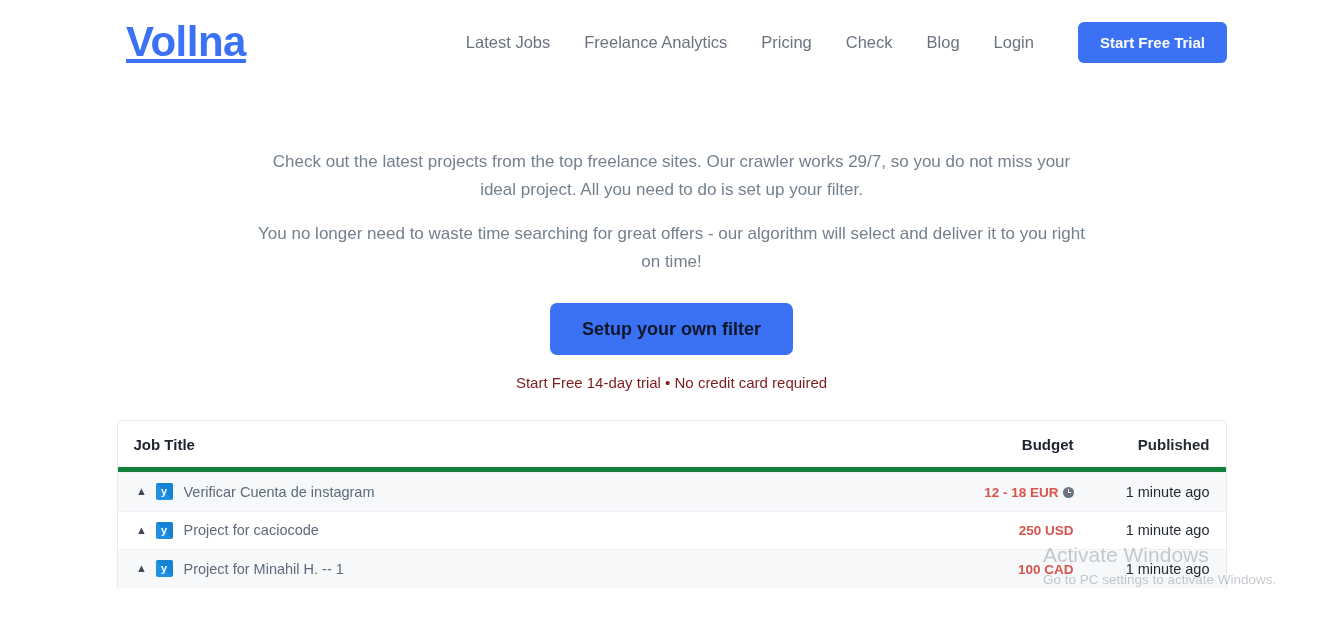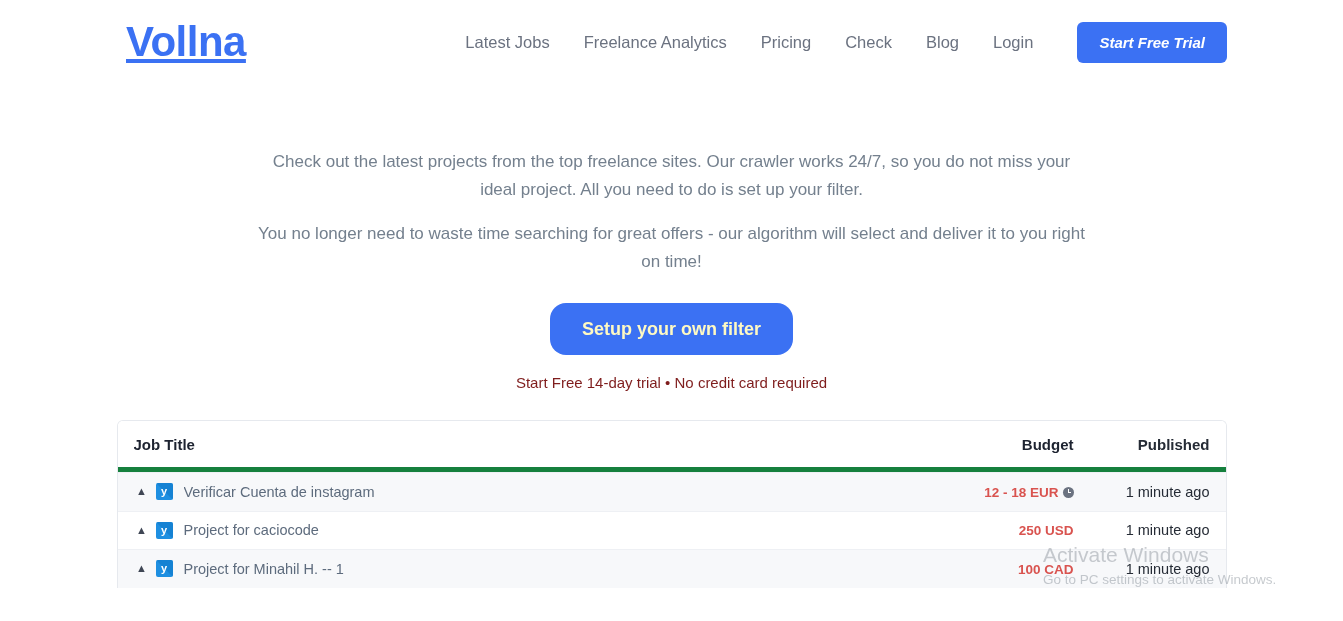--- a/index.html
+++ b/index.html
@@ -62,21 +62,20 @@
     background: #3b71f3;
     color: #ffffff;
     font-size: 15px;
     font-weight: 700;
     border: none;
     border-radius: 6px;
     padding: 13px 22px;
     cursor: pointer;
     white-space: nowrap;
     line-height: 1;
-    font-style: italic;
   }
 
   
   .hero {
     text-align: center;
     padding-top: 39px;
   }
 
   .hero-title {
     font-size: 38px;
@@ -101,25 +100,25 @@
     font-size: 17px;
     line-height: 1.65;
     color: #74808e;
     font-weight: 400;
   }
 
   .btn-filter {
     display: inline-block;
     margin-top: 27px;
     background: #3b71f3;
-    color: #fef9c3;
+    color: #0f172a;
     font-size: 18px;
     font-weight: 700;
     border: none;
-    border-radius: 16px;
+    border-radius: 7px;
     padding: 17px 32px;
     cursor: pointer;
     line-height: 1;
   }
 
   .trial-note {
     margin-top: 19px;
     font-size: 15px;
     color: #7f1d1d;
   }
@@ -301,21 +300,21 @@
       <a class="nav-link" href="#">Freelance Analytics</a>
       <a class="nav-link" href="#">Pricing</a>
       <a class="nav-link" href="#">Check</a>
       <a class="nav-link" href="#">Blog</a>
       <a class="nav-link" href="#">Login</a>
       <button class="btn-trial">Start Free Trial</button>
     </nav>
   </header>
 
   <section class="hero">
-    <p class="hero-sub">Check out the latest projects from the top freelance sites. Our crawler works 24/7, so you do not miss your ideal project. All you need to do is set up your filter.</p>
+    <p class="hero-sub">Check out the latest projects from the top freelance sites. Our crawler works 29/7, so you do not miss your ideal project. All you need to do is set up your filter.</p>
     <p class="hero-sub2">You no longer need to waste time searching for great offers - our algorithm will select and deliver it to you right on time!</p>
     <button class="btn-filter">Setup your own filter</button>
     <div class="trial-note">Start Free 14-day trial • No credit card required</div>
   </section>
 
   <section class="table-card">
 
     <div class="t-row t-head">
       <div class="col-title">Job Title</div>
       <div class="col-budget">Budget</div>

